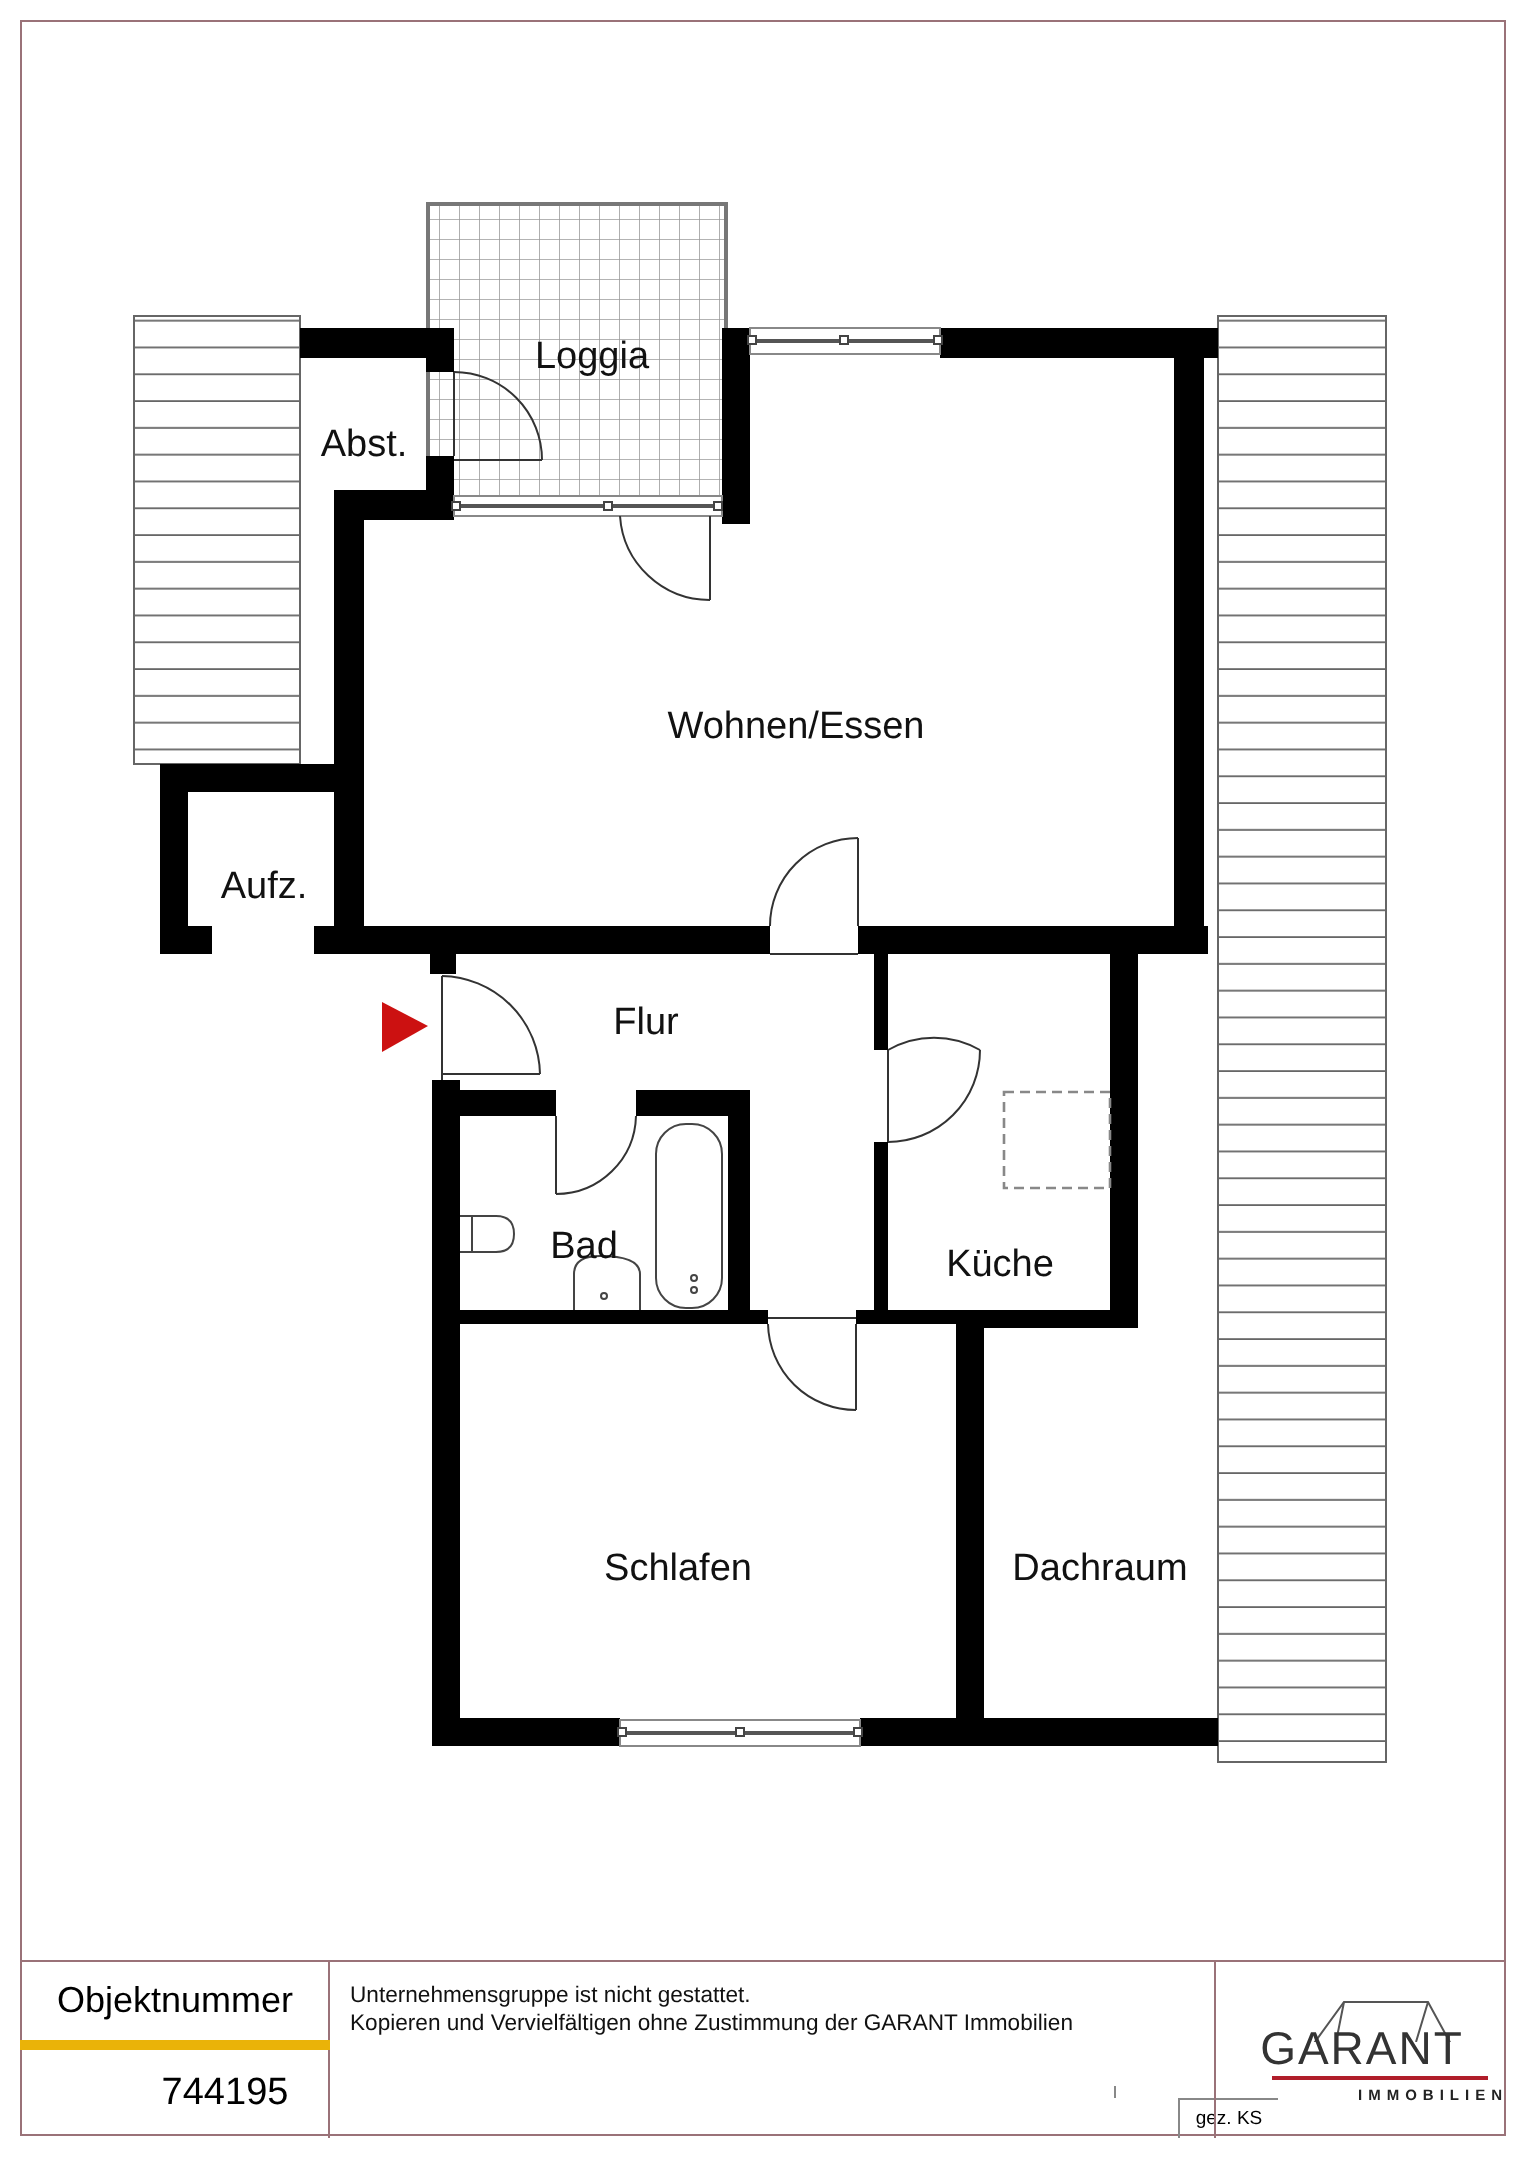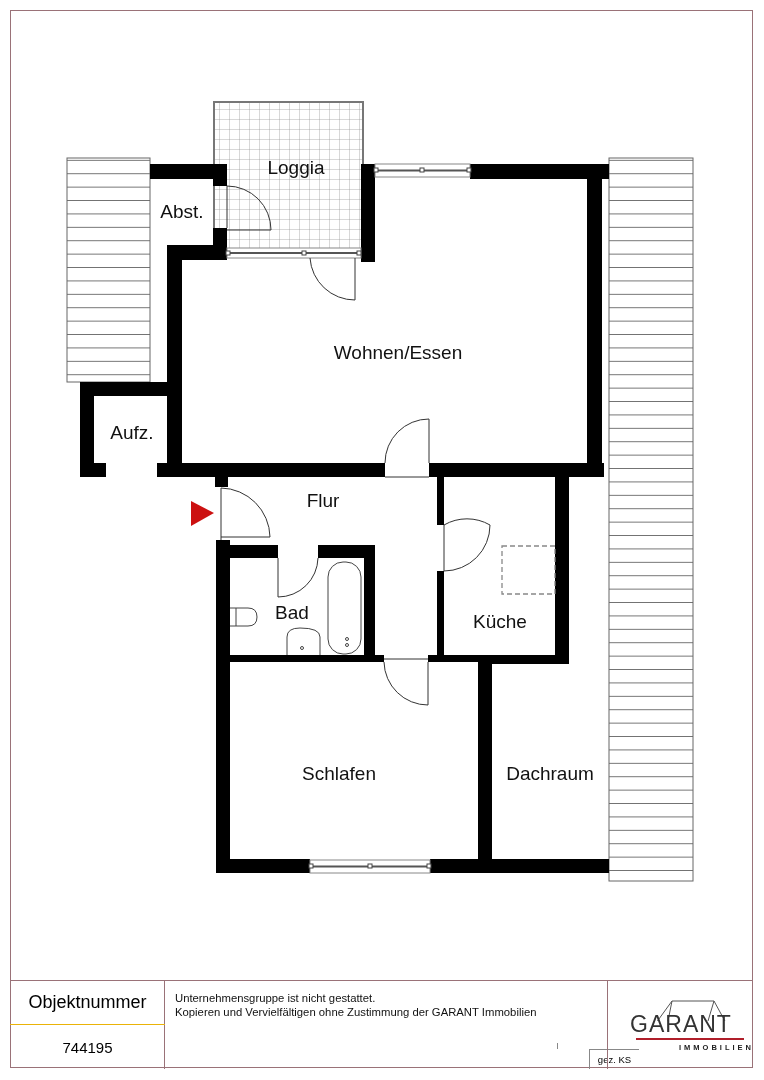--- a/index.html
+++ b/index.html
@@ -2,30 +2,30 @@
 <html><head>
 <meta charset="utf-8">
 <style>
   html, body { margin:0; padding:0; background:#ffffff; }
   body { width:764px; height:1080px; position:relative; overflow:hidden;
          font-family:"Liberation Sans", sans-serif; color:#000; }
   .frame { position:absolute; left:10px; top:10px; width:743px; height:1058px;
            border:1px solid #9a7278; box-sizing:border-box; }
   svg.plan { position:absolute; left:0; top:0; }
   .room-label { position:absolute; font-size:19px; color:#111; white-space:nowrap;
-                transform:translate(-50%,-50%); }
+                transform:translate(-50%,-50%);margin-top:11px; }
   .footer { position:absolute; left:10px; top:980px; width:743px; height:88px;
             border-top:1px solid #9a7278; box-sizing:border-box; }
   .f-col1 { position:absolute; left:0; top:0; width:155px; height:88px;
             border-right:1px solid #9a7278; box-sizing:border-box; }
   .f-obj-label { position:absolute; left:0; top:0; width:155px; height:44px;
-                 border-bottom:1px solid #eab308; box-sizing:border-box;
+                 border-bottom:5px solid #eab308; box-sizing:border-box;
                  font-size:18px; display:flex; align-items:center; justify-content:center; }
   .f-obj-num { position:absolute; left:0; top:44px; width:155px; height:44px;
-               font-size:15px; display:flex; align-items:center; justify-content:center; }
+               font-size:19px; display:flex; align-items:center; justify-content:center;padding-left:25px; }
   .f-disclaimer { position:absolute; left:165px; top:10px; width:420px;
                   font-size:11.3px; line-height:14px; color:#111; }
   .f-col3 { position:absolute; left:597px; top:0; width:146px; height:88px;
             border-left:1px solid #9a7278; box-sizing:border-box; }
   .f-gez { position:absolute; left:547px; top:68px; width:50px; height:20px;
            font-size:9.5px; display:flex; align-items:center; justify-content:center;
            border-left:1px solid #888; border-top:1px solid #888; box-sizing:border-box;margin-left:32px; }
   .f-gez-tick { position:absolute; left:547px; top:62px; width:1px; height:6px; background:#888; }
   .logo-word { position:absolute; left:0; top:30px; width:146px; text-align:center;
                font-family:Liberation Sans, sans-serif; font-size:23px; letter-spacing:1px; color:#333; }

